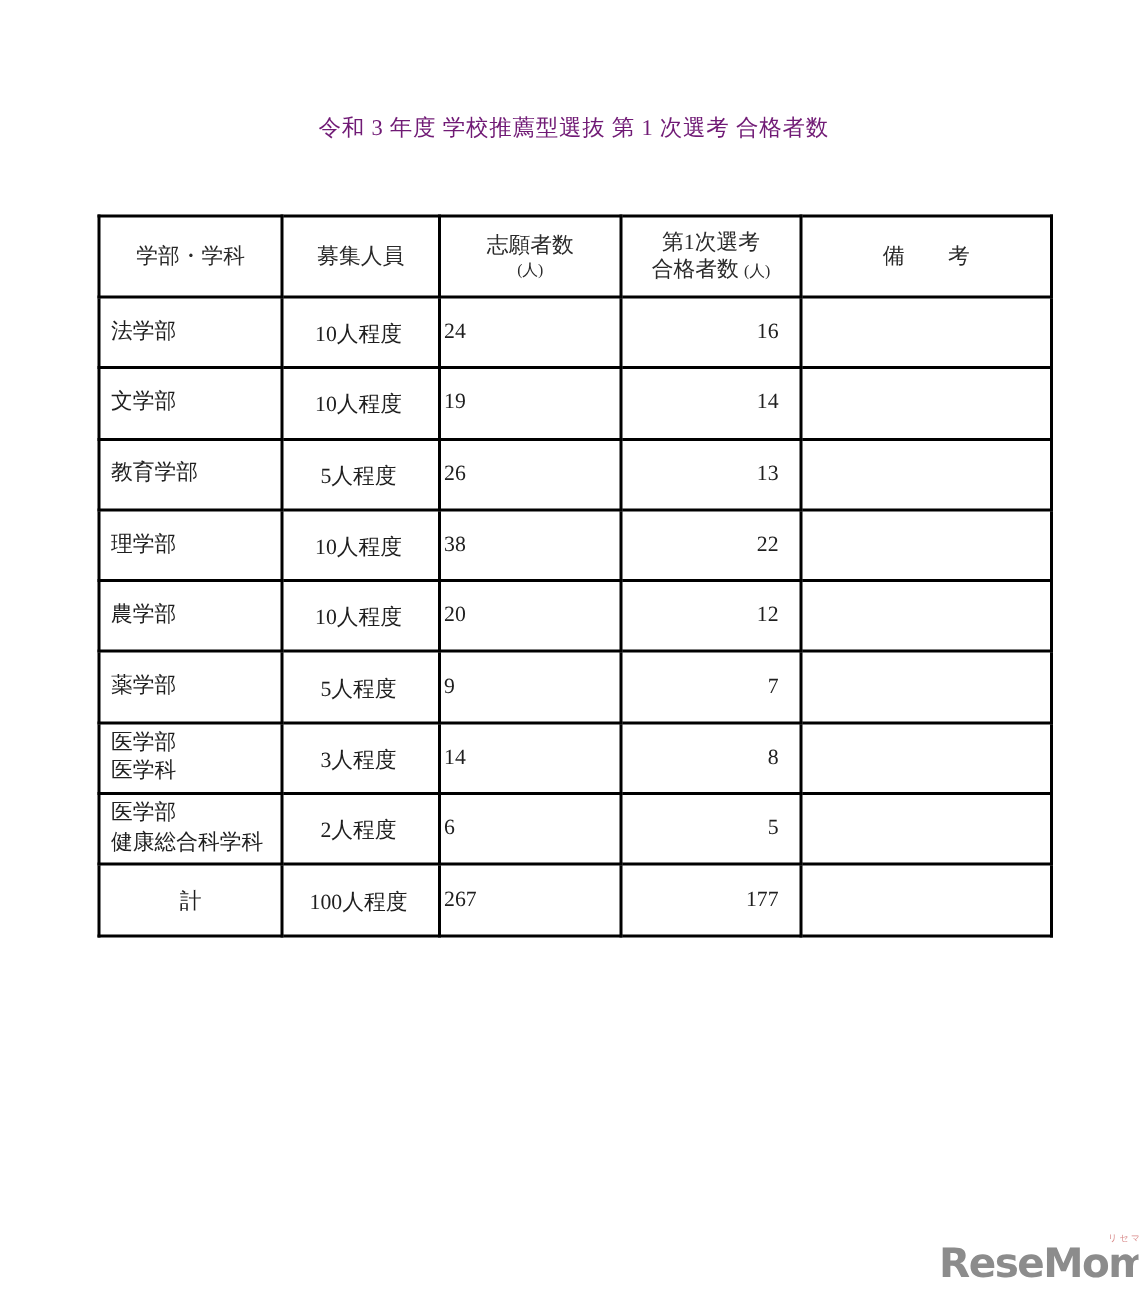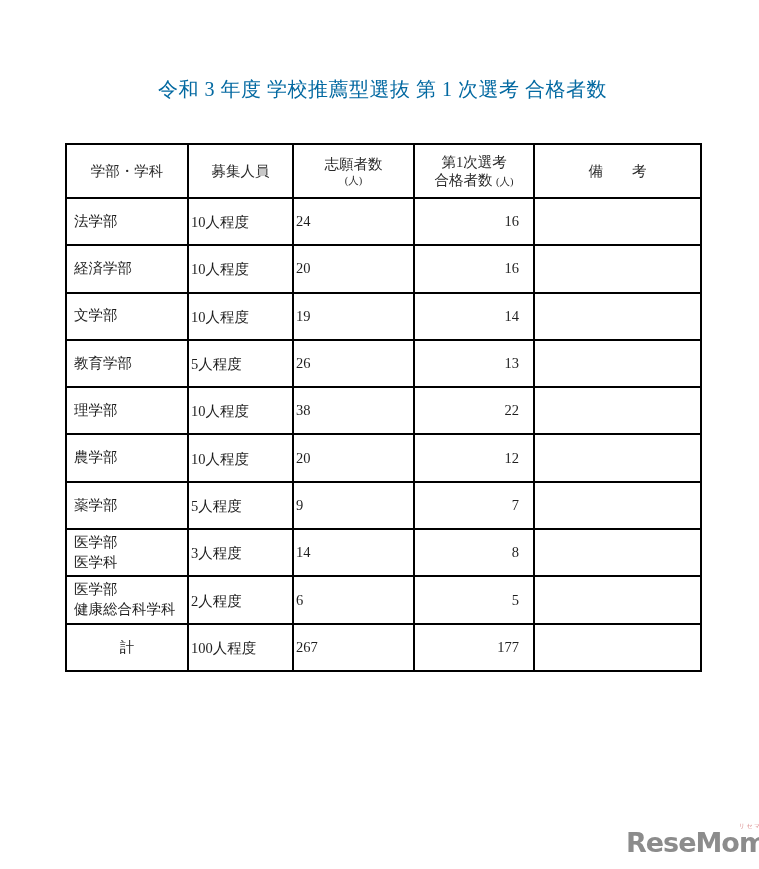--- a/index.html
+++ b/index.html
@@ -14,23 +14,23 @@
     font-family: "Liberation Serif", "DejaVu Serif", serif;
     color: #1f1f1f;
     overflow: hidden;
   }
   .doc-title {
     position: absolute;
     top: 76px;
     left: 65px;
     width: 635px;
     text-align: center;
-    font-size: 20px;
+    font-size: 15px;
     letter-spacing: 0.5px;
-    color: #0369a1;
+    color: #701a75;
   }
   table.grid {
     position: absolute;
     top: 143px;
     left: 65px;
     width: 635px;
     border-collapse: collapse;
     table-layout: fixed;
     font-size: 14.5px;
   }
@@ -49,21 +49,21 @@
   }
   .unit-small { font-size: 10.5px; }
   .h-stack { display: block; }
   td.c-dept {
     text-align: left;
     padding: 2px 4px 2px 7px;
     white-space: pre-line;
     line-height: 1.35;
   }
   td.c-cap {
-    text-align: left;
+    text-align: center;
     padding: 4px 5px 2px 2px;
   }
   td.c-app {
     text-align: left;
     padding: 2px 9px 2px 2px;
   }
   td.c-pass {
     text-align: right;
     padding: 2px 14px 2px 2px;
   }
@@ -134,27 +134,20 @@
   </thead>
   <tbody>
   <tr>
     <td class="c-dept">法学部</td>
     <td class="c-cap">10人程度</td>
     <td class="c-app">24</td>
     <td class="c-pass">16</td>
     <td class="c-rem"></td>
   </tr>
 
-  <tr>
-    <td class="c-dept">経済学部</td>
-    <td class="c-cap">10人程度</td>
-    <td class="c-app">20</td>
-    <td class="c-pass">16</td>
-    <td class="c-rem"></td>
-  </tr>
 
   <tr>
     <td class="c-dept">文学部</td>
     <td class="c-cap">10人程度</td>
     <td class="c-app">19</td>
     <td class="c-pass">14</td>
     <td class="c-rem"></td>
   </tr>
 
   <tr>

